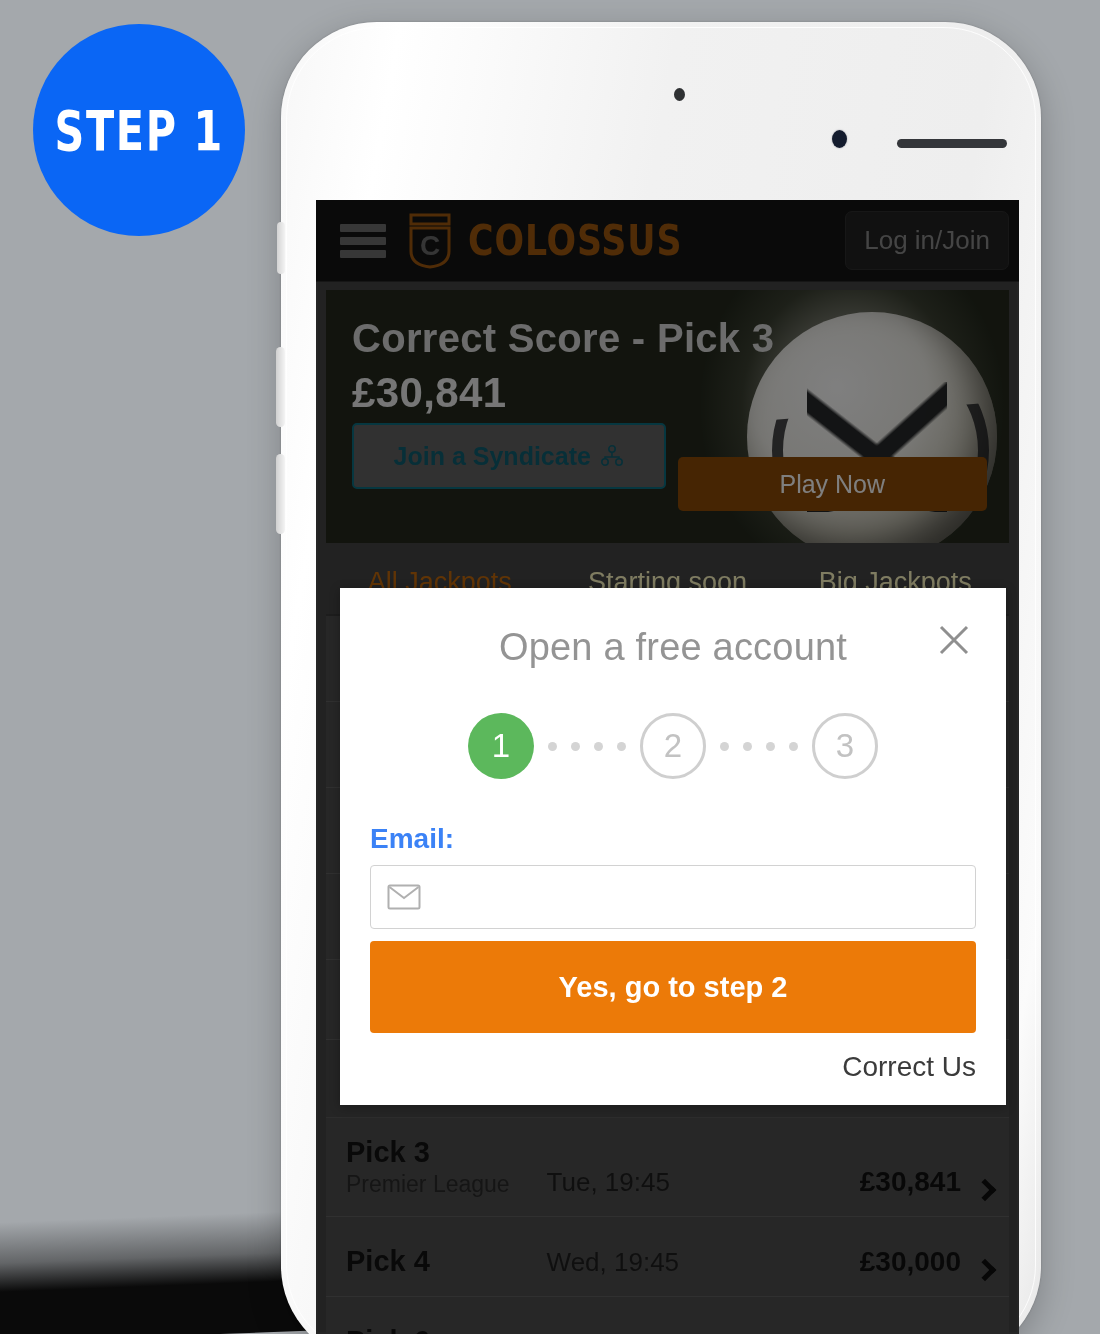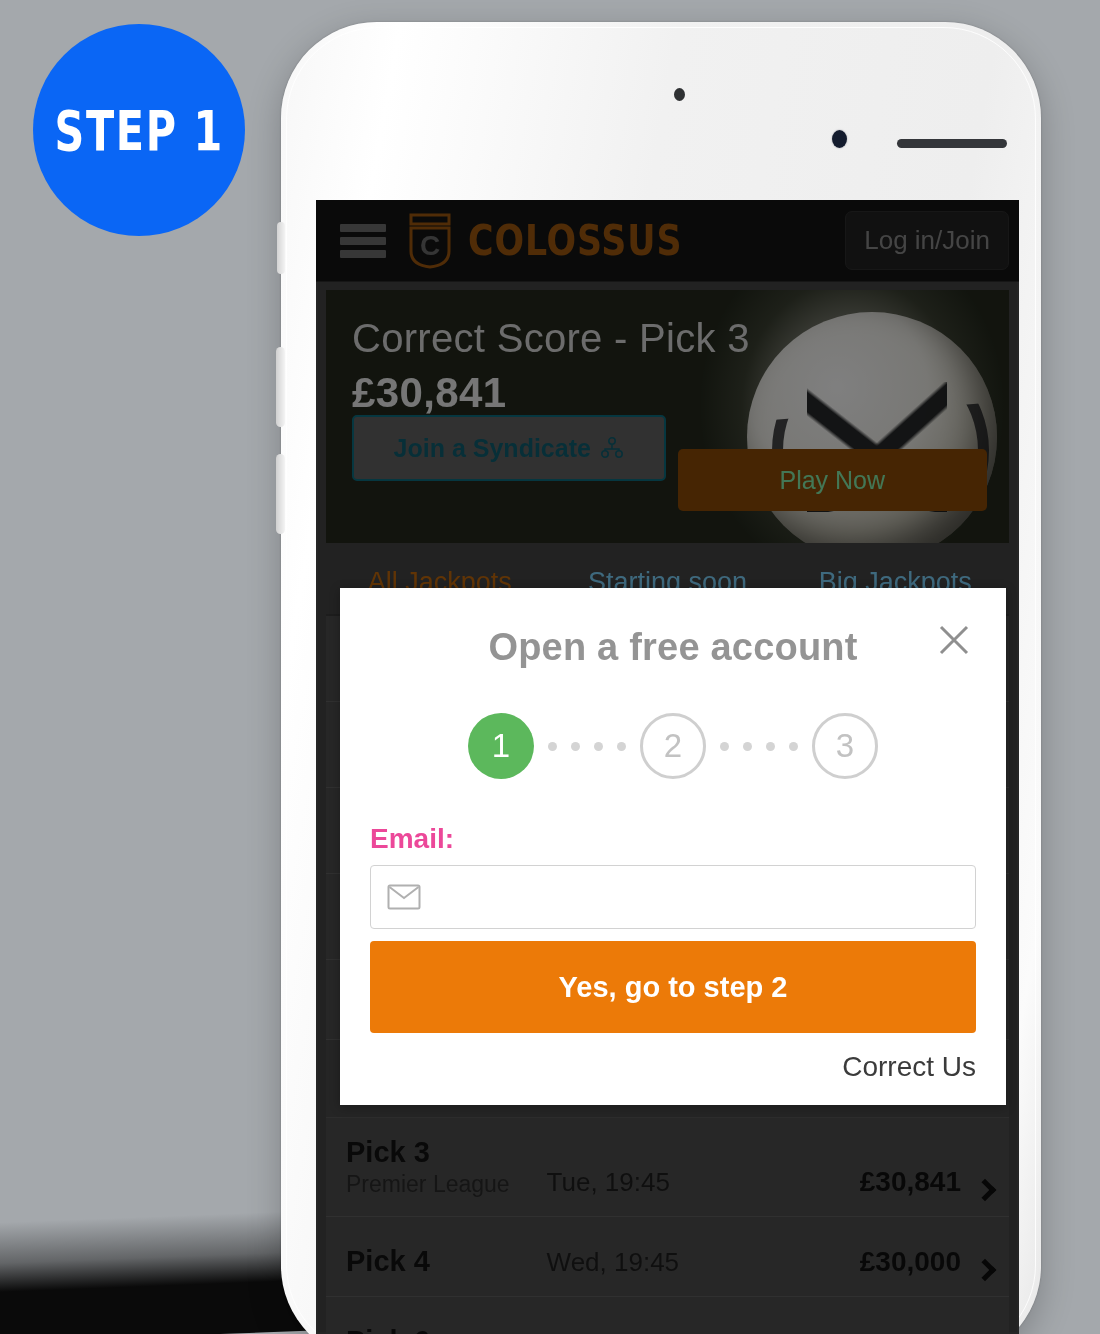--- a/index.html
+++ b/index.html
@@ -249,21 +249,21 @@
     height: 78%;
     border-radius: 50%;
     border: 11px solid #1a1c1e;
     clip-path: polygon(0 36%, 100% 28%, 100% 64%, 0 72%);
     opacity: .8;
   }
   .hero-pad { position: relative; z-index: 3; padding: 26px 0 0 26px; }
   .hero-title {
     color: #d8d8d8;
     font-size: 40px;
-    font-weight: 400;
+    font-weight: 700;
     letter-spacing: 0.3px;
   }
   .hero-amount {
     color: #ededed;
     font-size: 42px;
     font-weight: 600;
     margin-top: 8px;
     letter-spacing: 0.4px;
   }
   .hero-actions {
@@ -286,41 +286,41 @@
     height: 66px;
     display: flex;
     align-items: center;
     justify-content: center;
     gap: 9px;
   }
   .btn-play {
     flex: 1 1 0;
     background: #8c4a06;
     border-radius: 5px;
-    color: #86efac;
+    color: #ffffff;
     font-size: 25px;
     font-weight: 500;
-    height: 62px;
+    height: 54px;
     display: flex;
     align-items: center;
     justify-content: center;
     margin-top: 34px;
   }
 
   
   .tabs {
     display: flex;
     margin: 10px 10px 0 10px;
     border-bottom: 2px solid #3a3a3a;
   }
   .tab {
     flex: 1 1 0;
     text-align: center;
     font-size: 27px;
-    color: #7dd3fc;
+    color: #fef9c3;
     padding: 14px 0 16px 0;
     position: relative;
   }
   .tab.active { color: #c2690b; }
   .tab.active::after {
     content: "";
     position: absolute;
     left: 50%;
     transform: translateX(-50%);
     bottom: -2px;
@@ -386,21 +386,21 @@
   }
   .modal-head {
     position: relative;
     display: flex;
     align-items: center;
     justify-content: center;
     padding: 12px 0 6px 0;
   }
   .modal-title {
     font-size: 38px;
-    font-weight: bold;
+    font-weight: normal;
     color: #949494;
     letter-spacing: 0.2px;
   }
   .modal-close {
     position: absolute;
     right: 2px;
     top: 6px;
     width: 40px;
     height: 40px;
   }
@@ -424,21 +424,21 @@
   .dots { display: flex; gap: 14px; }
   .dots i {
     width: 9px; height: 9px;
     border-radius: 50%;
     background: #d4d4d4;
     display: block;
   }
   .field-label {
     font-size: 28px;
     font-weight: bold;
-    color: #ec4899;
+    color: #3b82f6;
     margin-bottom: 10px;
   }
   .input-wrap {
     border: 1px solid #d2d2d2;
     border-radius: 4px;
     height: 64px;
     display: flex;
     align-items: center;
     padding: 0 16px;
     background: #fff;

